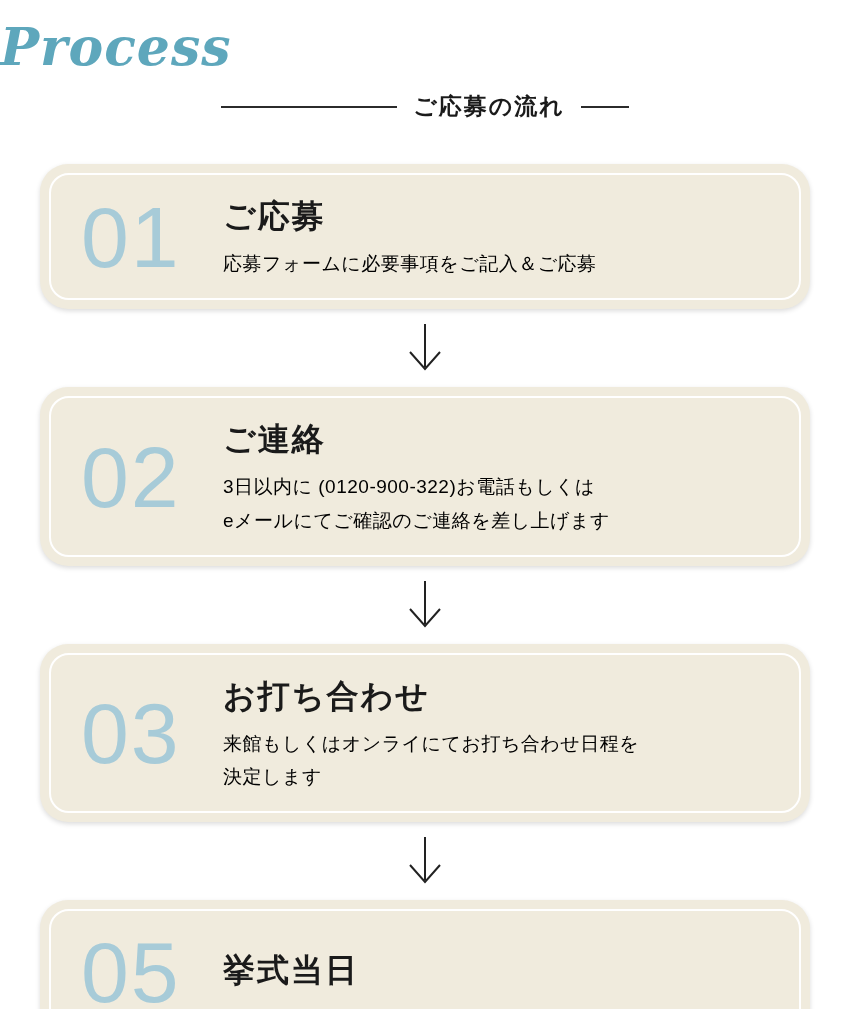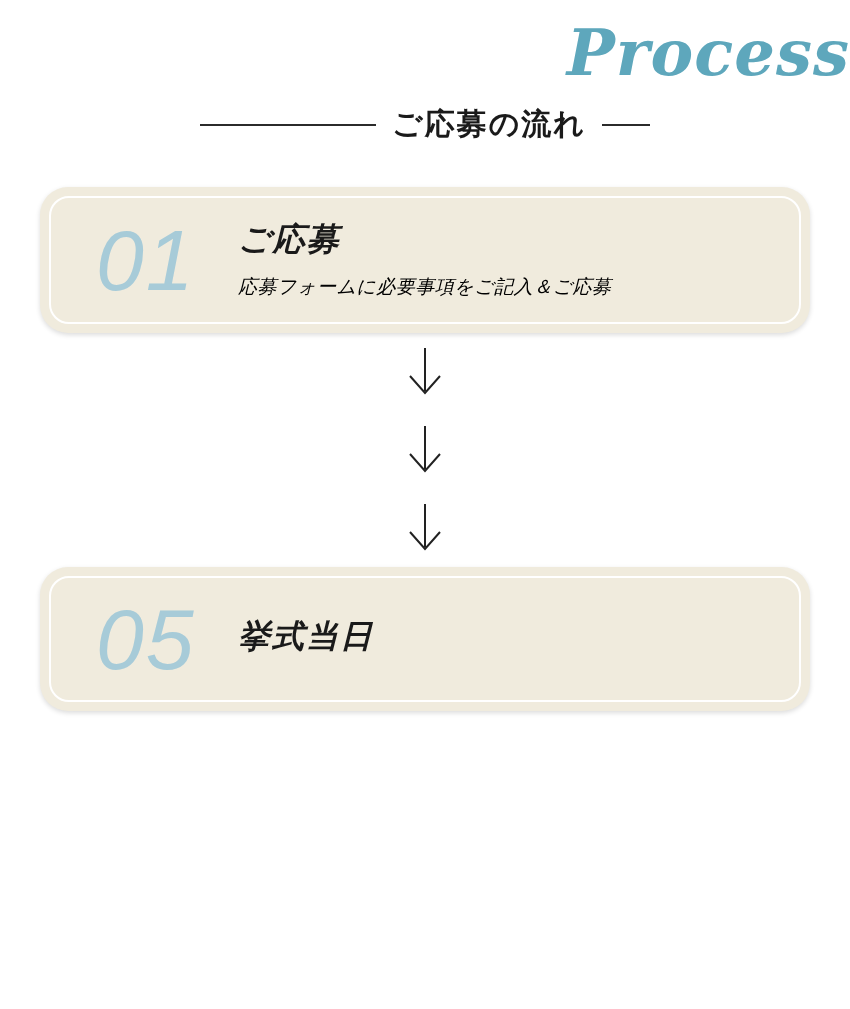--- a/index.html
+++ b/index.html
@@ -19,46 +19,46 @@
     color: #1a1a1a;
   }
   .page {
     width: 850px;
     min-height: 1009px;
     padding: 12px 0 26px;
   }
 
   
   .header-title {
-    text-align: right;
+    text-align: left;
     font-family: "DejaVu Serif", "Liberation Serif", serif;
     font-style: italic;
     font-weight: bold;
-    font-size: 64px;
+    font-size: 52px;
     line-height: 1.1;
     color: var(--accent);
     margin: 6px 0 16px;
     letter-spacing: 1px;
   }
   .subtitle-row {
     display: flex;
     align-items: center;
     justify-content: center;
     gap: 16px;
     margin-bottom: 42px;
   }
   .subtitle-line {
     height: 2px;
     background: #2b2b2b;
   }
   .subtitle-line.left { width: 176px; }
   .subtitle-line.right { width: 48px; }
   .subtitle-text {
     font-family: "DejaVu Serif", "Liberation Serif", serif;
-    font-size: 30px;
+    font-size: 23px;
     font-weight: bold;
     color: #1a1a1a;
     letter-spacing: 2px;
     text-align: right;
   }
 
   
   .steps {
     display: flex;
     flex-direction: column;
@@ -69,23 +69,22 @@
     background: var(--card-bg);
     border-radius: 28px;
     padding: 9px;
     box-shadow: 0 2px 5px rgba(0,0,0,0.14);
   }
   .step-inner {
     border: 2px solid #ffffff;
     border-radius: 20px;
     display: flex;
     align-items: center;
-    padding: 18px 45px;
+    padding: 18px 30px;
     min-height: 100px;
-    font-style: italic;
   }
   .step-number {
     flex: 0 0 118px;
     font-family: "Liberation Sans", "DejaVu Sans", sans-serif;
     font-weight: 100;
     font-size: 86px;
     line-height: 1;
     color: var(--number);
     letter-spacing: 2px;
   }
@@ -147,28 +146,48 @@
       </div>
     </div>
 
     <div class="arrow">
       <svg width="38" height="48" viewBox="0 0 38 48">
         <line x1="19" y1="0" x2="19" y2="43" stroke="#222" stroke-width="2"></line>
         <polyline points="4,28 19,45 34,28" fill="none" stroke="#222" stroke-width="2"></polyline>
       </svg>
     </div>
 
+    <div class="step-card">
+      <div class="step-inner">
+        <div class="step-number">02</div>
+        <div class="step-content">
+          <div class="step-title">ご連絡</div>
+          <div class="step-desc">3日以内に (0120-900-322)お電話もしくは
+eメールにてご確認のご連絡を差し上げます</div>
+        </div>
+      </div>
+    </div>
 
     <div class="arrow">
       <svg width="38" height="48" viewBox="0 0 38 48">
         <line x1="19" y1="0" x2="19" y2="43" stroke="#222" stroke-width="2"></line>
         <polyline points="4,28 19,45 34,28" fill="none" stroke="#222" stroke-width="2"></polyline>
       </svg>
     </div>
 
+    <div class="step-card">
+      <div class="step-inner">
+        <div class="step-number">03</div>
+        <div class="step-content">
+          <div class="step-title">お打ち合わせ</div>
+          <div class="step-desc">来館もしくはオンライにてお打ち合わせ日程を
+決定します</div>
+        </div>
+      </div>
+    </div>
 
     <div class="arrow">
       <svg width="38" height="48" viewBox="0 0 38 48">
         <line x1="19" y1="0" x2="19" y2="43" stroke="#222" stroke-width="2"></line>
         <polyline points="4,28 19,45 34,28" fill="none" stroke="#222" stroke-width="2"></polyline>
       </svg>
     </div>
 
     <div class="step-card no-desc">
       <div class="step-inner">

